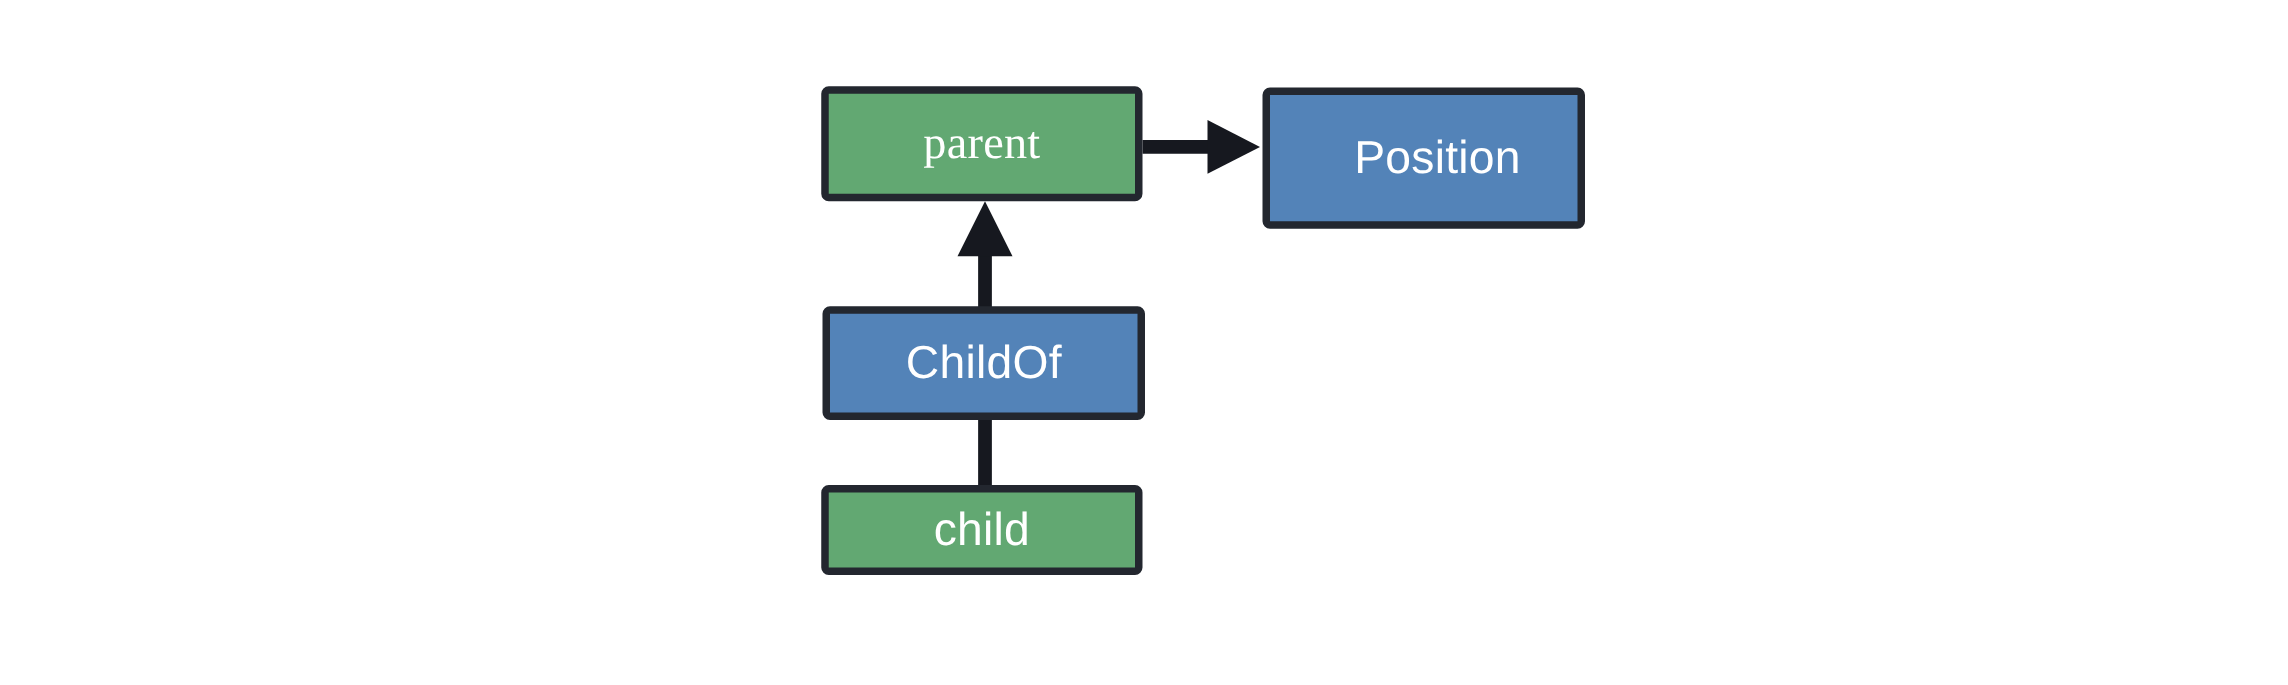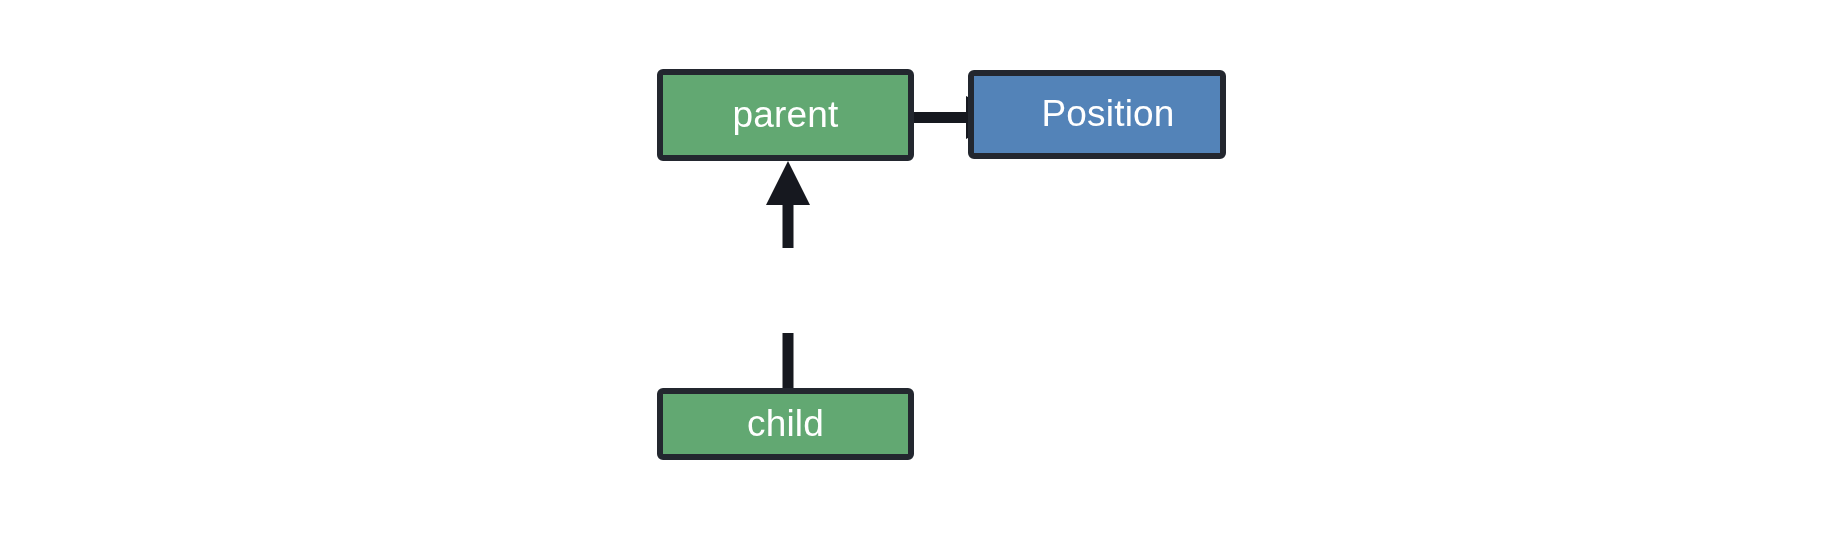--- a/index.html
+++ b/index.html
@@ -50,26 +50,27 @@
     background: #62a872;
   }
   .node-component {
     background: #5383b8;
   }
   #node-parent {
     left: 657px;
     top: 69px;
     width: 257px;
     height: 92px;
+    font-family: Liberation Serif, serif;
   }
   #node-position {
-    left: 968px;
+    left: 1010px;
     top: 70px;
     width: 258px;
-    height: 89px;
+    height: 113px;
     padding-left: 22px;
   }
   #node-childof {
     left: 658px;
     top: 245px;
     width: 258px;
     height: 91px;
   }
   #node-child {
     left: 657px;
@@ -101,18 +102,21 @@
   </svg>
 
   <div class="node node-entity" id="node-parent">
     <span class="node-label">parent</span>
   </div>
 
   <div class="node node-component" id="node-position">
     <span class="node-label">Position</span>
   </div>
 
+  <div class="node node-component" id="node-childof">
+    <span class="node-label">ChildOf</span>
+  </div>
 
   <div class="node node-entity" id="node-child">
     <span class="node-label">child</span>
   </div>
 
 </div>
 
 </body></html>

